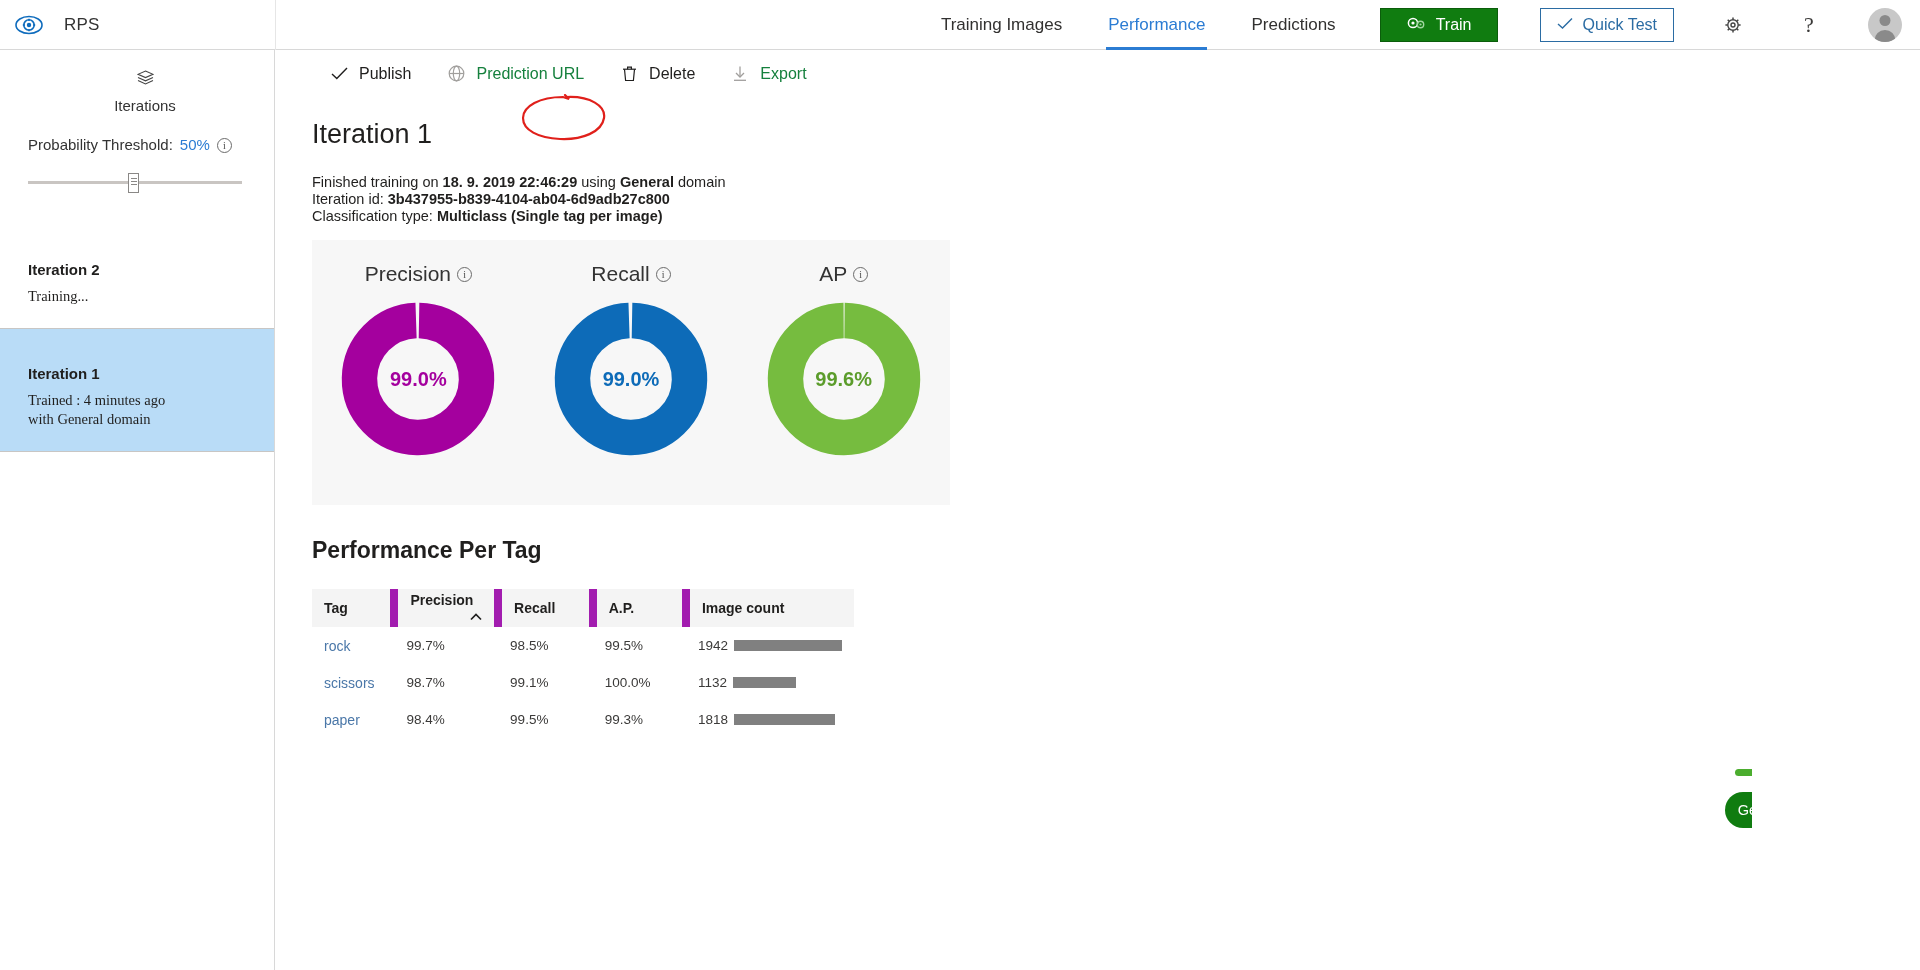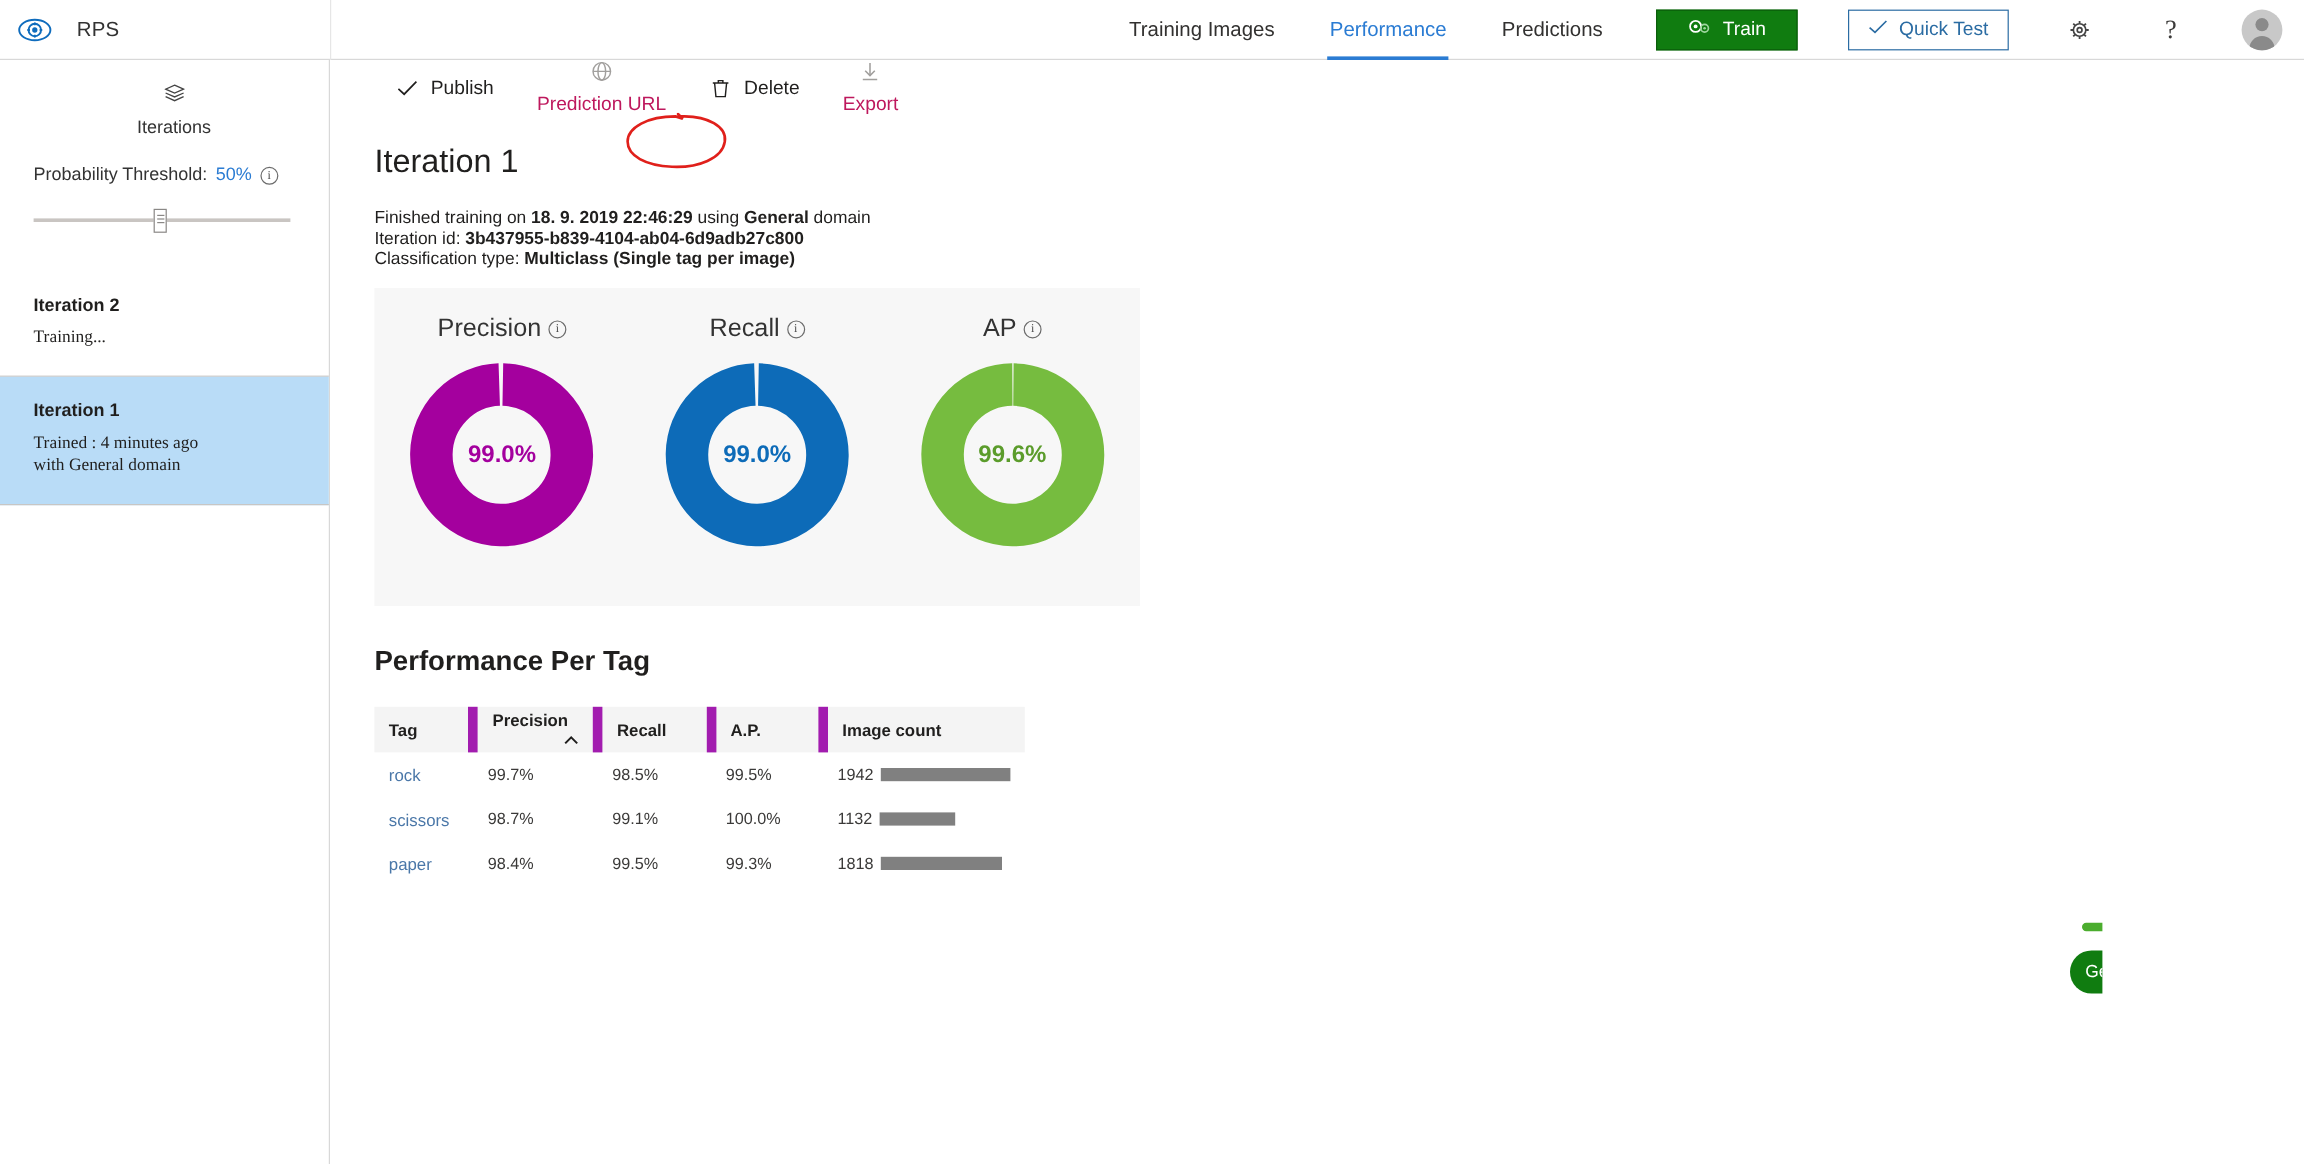--- a/index.html
+++ b/index.html
@@ -85,32 +85,32 @@
   .slider-track { position: absolute; top: 10px; left: 0; width: 214px; height: 3px; background: #c9c5c2; }
   .slider-thumb {
     position: absolute; top: 2px; left: 100px; width: 11px; height: 20px;
     background: #ffffff; border: 1px solid #8a8886; cursor: pointer;
   }
   .slider-thumb i { display:block; margin: 4px auto; width: 6px; height: 1px; background:#8a8886; box-shadow: 0 3px 0 #8a8886, 0 6px 0 #8a8886; }
 
   .iter-item { padding: 20px 28px 22px 28px; border-bottom: 1px solid #e1dfdd; cursor: pointer; }
   .iter-item.first { border-top: 0; margin-top: 32px; border-bottom: 1px solid #c8c6c4; }
   .iter-item.selected { background: #b9dcf7; border-bottom: 1px solid #c8c6c4; }
-  .iter-title { font-size: 15px; font-weight: bold; color: #201f1e; }
+  .iter-title { font-size: 15px; font-weight: bold; color: #201f1e; margin-top: 16px; }
   .iter-sub { font-size: 14.5px; color: #201f1e; margin-top: 9px; line-height: 19px; font-family: Liberation Serif, serif; }
 
   
   .main { position: absolute; top: 50px; left: 288px; width: 1464px; height: 920px; background: #ffffff; overflow: hidden; }
 
   .cmdbar { height: 47px; display: flex; align-items: center; padding-left: 24px; gap: 0; }
   .cmd {
     display: flex; align-items: center; gap: 11px; height: 47px; padding: 0 18px;
     font-size: 16px; color: #201f1e; cursor: pointer;
   }
-  .cmd.disabled { color: #be185d; cursor: default; flex-direction: column; }
+  .cmd.disabled { color: #15803d; cursor: default; }
   .cmd-ico { width: 18px; height: 18px; display: flex; align-items: center; justify-content: center; }
 
   .annotation-circle {
     position: absolute; left: 232px; top: 44px; width: 88px; height: 48px;
     pointer-events: none;
   }
 
   .page-title { font-size: 27px; color: #201f1e; padding: 22px 0 0 24px; font-weight: 400; }
 
   .meta { padding: 24px 0 0 24px; font-size: 14.5px; color: #201f1e; line-height: 17px; }

